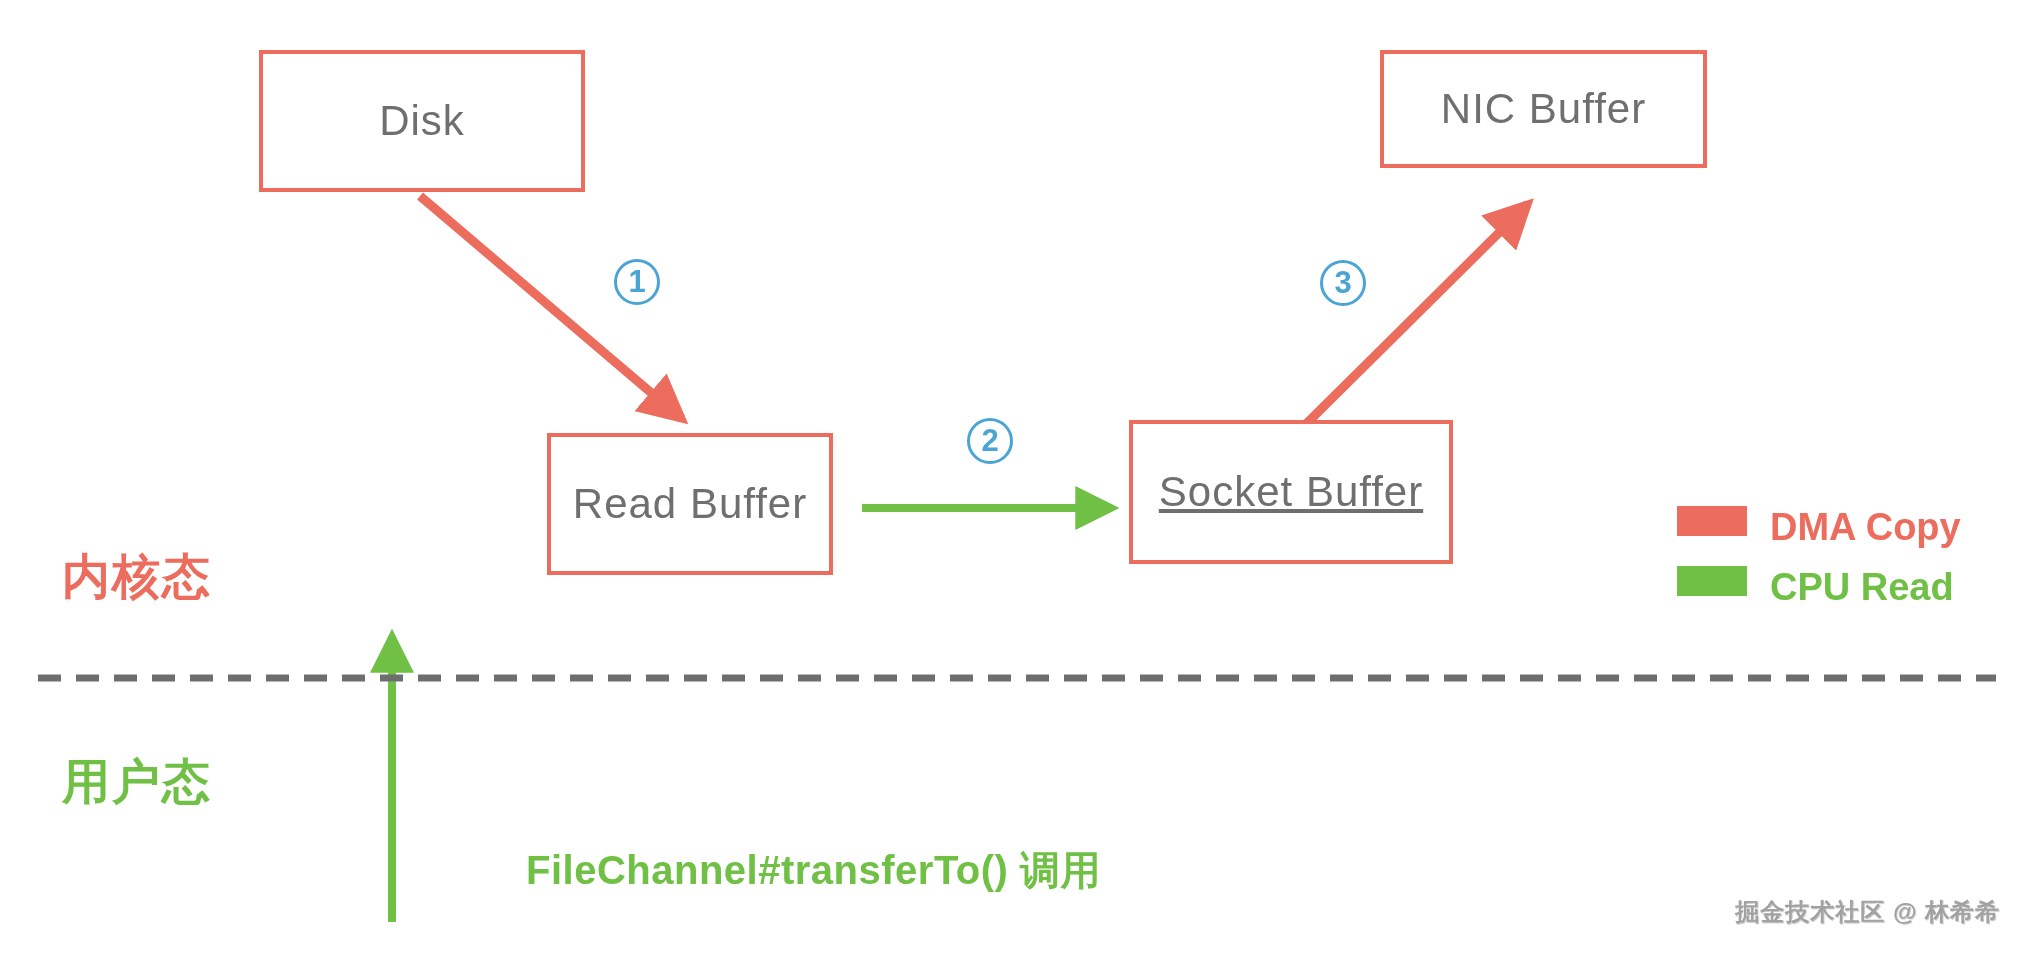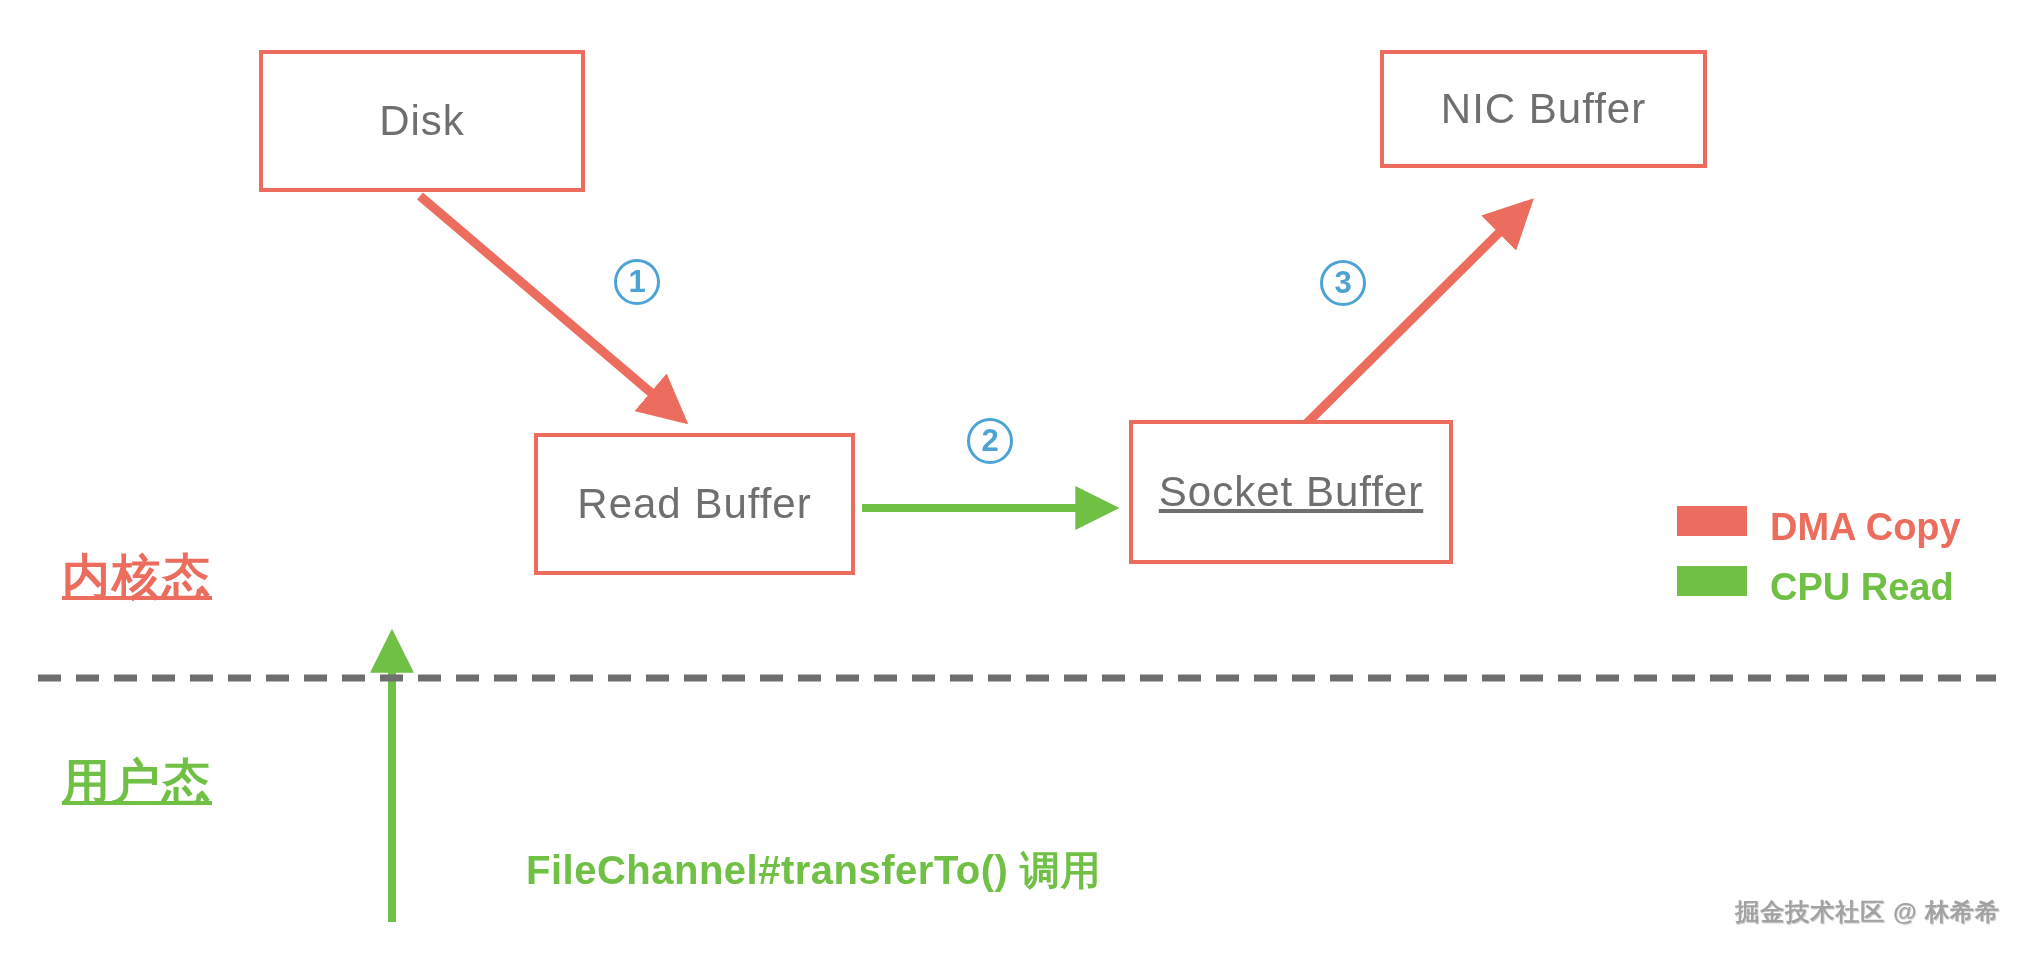--- a/index.html
+++ b/index.html
@@ -7,34 +7,34 @@
     position:relative;width:2022px;height:954px;background:#ffffff;
     font-family:"Liberation Sans","DejaVu Sans",sans-serif;overflow:hidden;
   }
   .overlay{position:absolute;left:0;top:0;width:2022px;height:954px;}
   .node{
     position:absolute;box-sizing:border-box;border:4px solid var(--c-dma);
     background:#fff;display:flex;align-items:center;justify-content:center;
     color:var(--c-text);font-size:42px;letter-spacing:1px;
   }
   .node-disk{left:259px;top:50px;width:326px;height:142px;}
-  .node-read{left:534px;top:433px;width:321px;height:142px;}
+  .node-read{left:547px;top:433px;width:286px;height:142px;}
   .node-socket{left:1129px;top:420px;width:324px;height:144px;text-decoration:underline;}
   .node-nic{left:1380px;top:50px;width:327px;height:118px;}
   .step{
     position:absolute;box-sizing:border-box;width:46px;height:46px;border-radius:50%;
     border:3px solid var(--c-step);color:var(--c-step);
     display:flex;align-items:center;justify-content:center;
     font-size:31px;font-weight:bold;background:transparent;
   }
   .step-1{left:614px;top:259px;}
   .step-2{left:967px;top:418px;}
   .step-3{left:1320px;top:260px;}
   .zone{
-    position:absolute;left:62px;font-size:48px;font-weight:bold;letter-spacing:2px;text-decoration:underline;
+    position:absolute;left:62px;font-size:48px;font-weight:bold;letter-spacing:2px;
   }
   .zone-kernel{top:545px;color:var(--c-dma);}
   .zone-user{top:750px;color:var(--c-cpu);}
   .call-label{
     position:absolute;left:478px;top:843px;font-size:40px;font-weight:bold;
     color:var(--c-cpu);letter-spacing:0.5px;margin-left:48px;
   }
   .legend{position:absolute;left:1677px;top:506px;}
   .legend-row{display:flex;height:30px;margin-bottom:30px;}
   .legend-swatch{width:70px;height:30px;margin-right:23px;flex:0 0 auto;}

